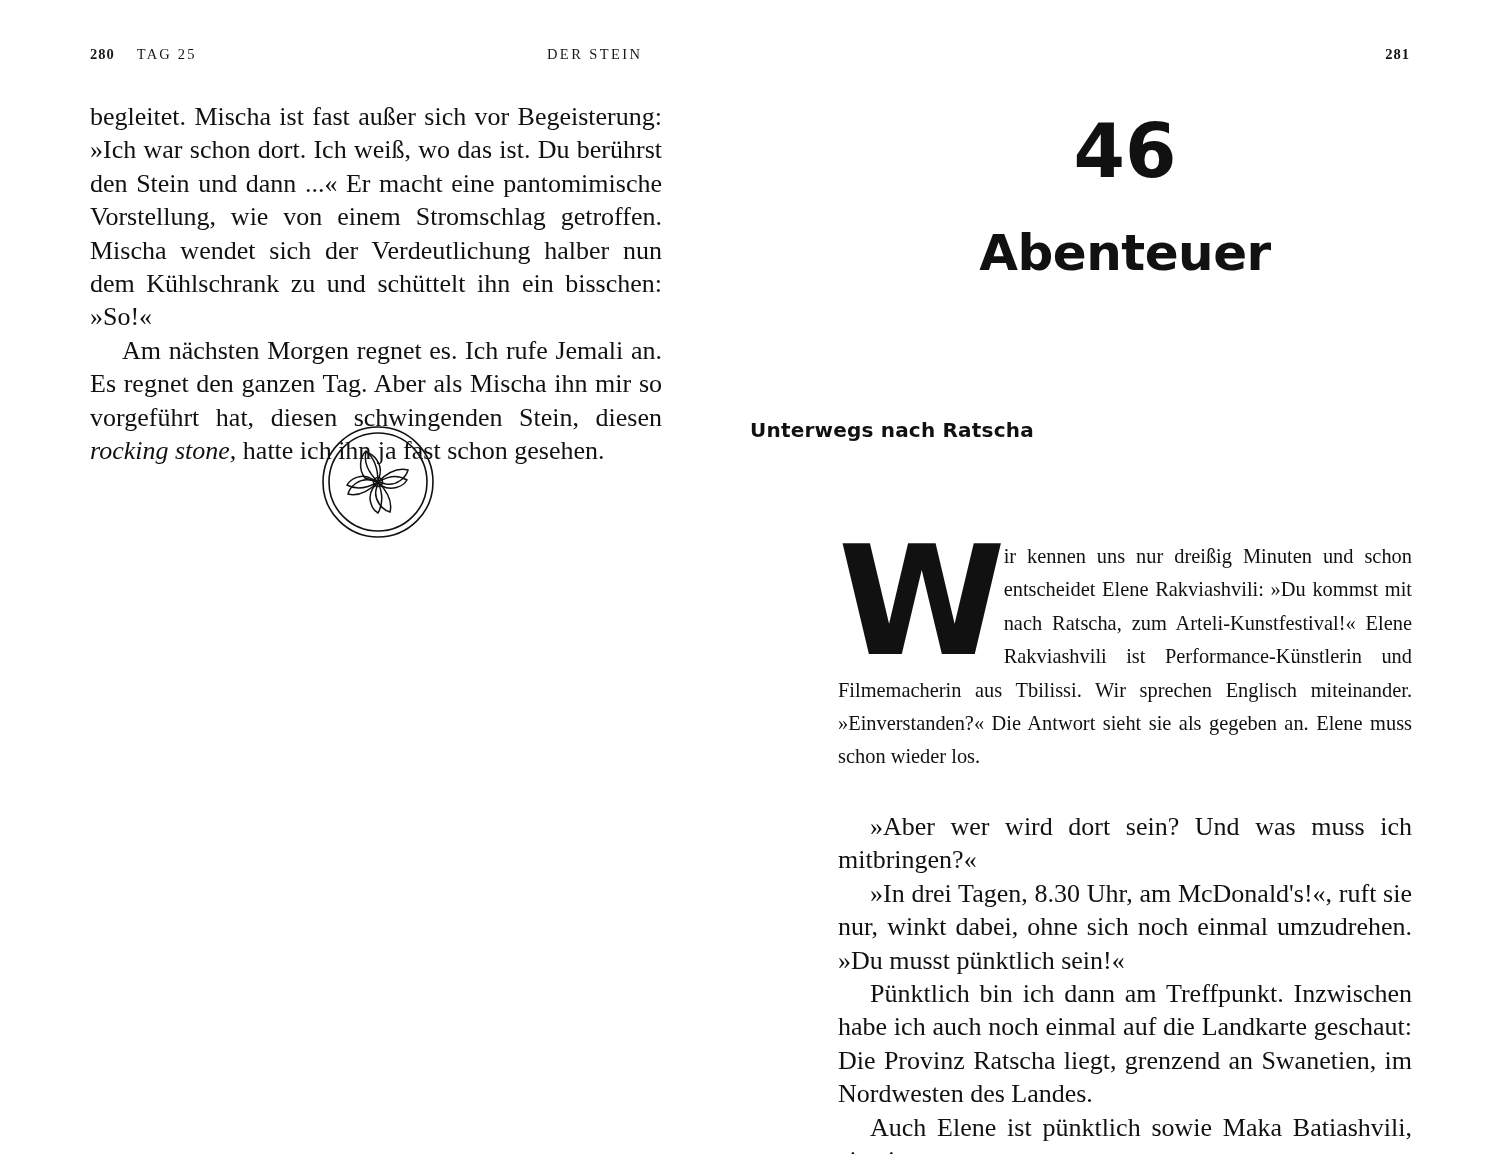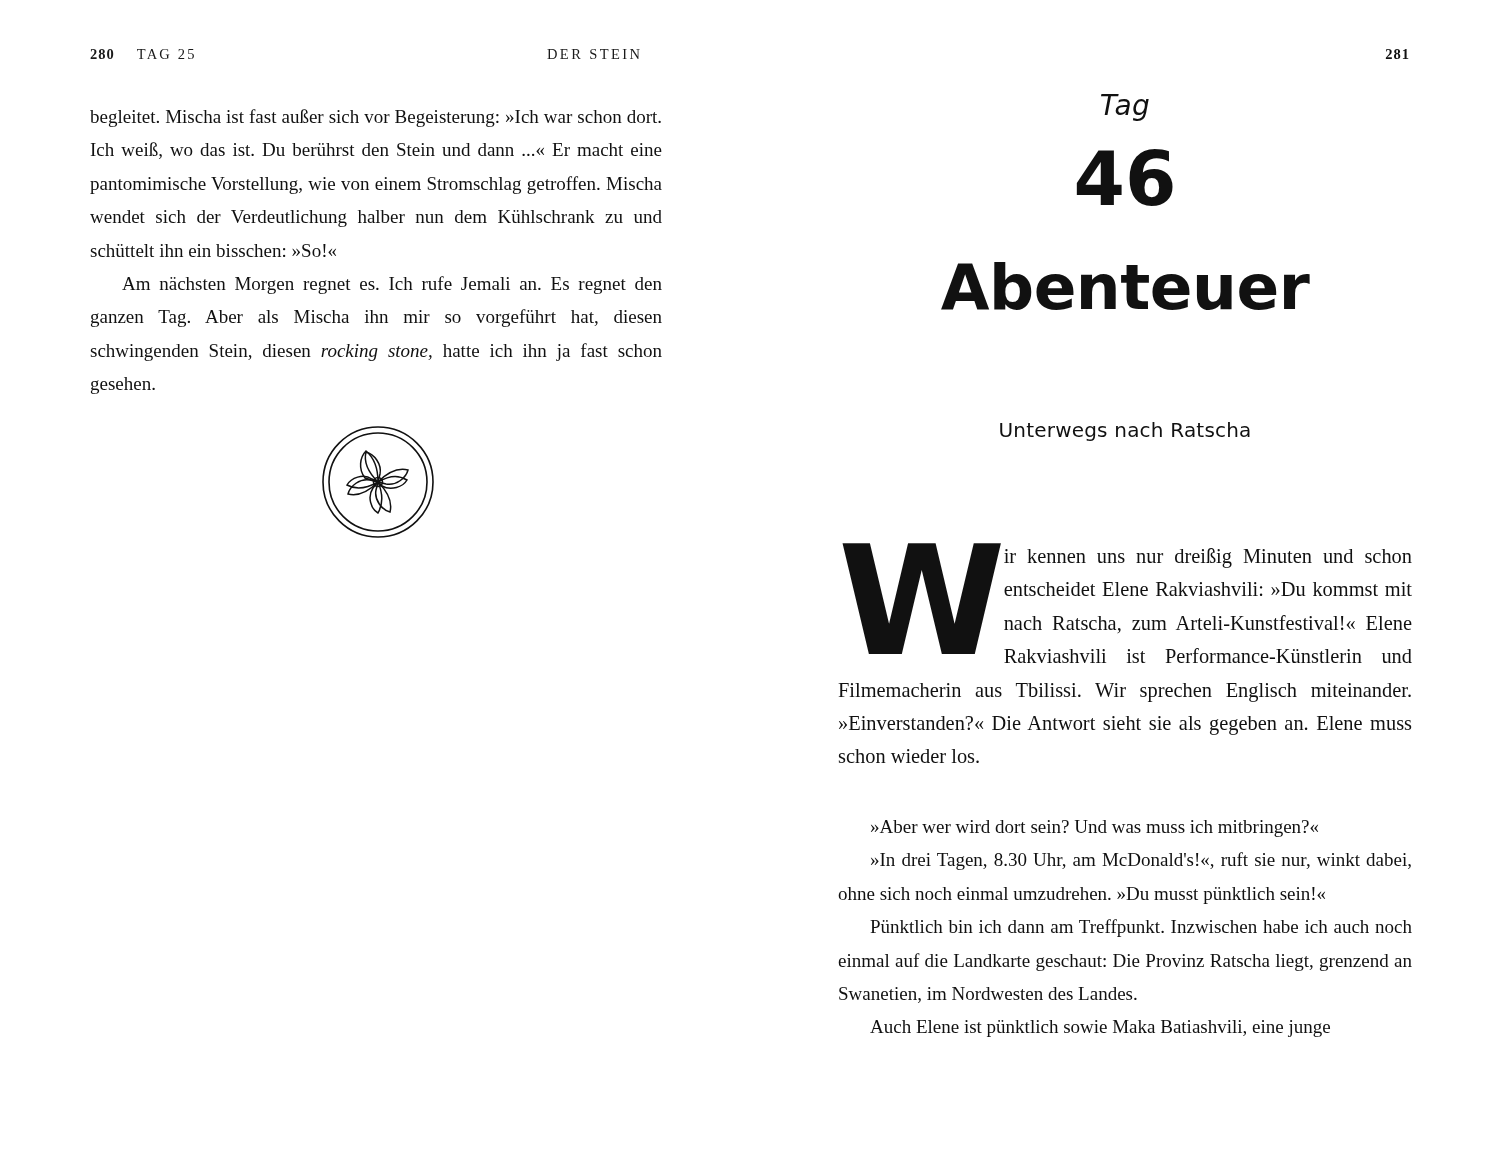--- a/index.html
+++ b/index.html
@@ -70,21 +70,21 @@
 
   
   .body-col {
     position: absolute;
     top: 100px;
     left: 90px;
     width: 572px;
   }
   p.body {
     margin: 0;
-    font-size: 19px;
+    font-size: 26px;
     line-height: 33.4px;
     text-align: justify;
     text-justify: inter-word;
     hyphens: manual;
   }
   p.body.indent { text-indent: 32px; }
   .ital { font-style: italic; }
 
   
   .ornament {
@@ -112,35 +112,34 @@
     line-height: 1;
   }
   .chapter-number {
     font-size: 74px;
     font-weight: 600;
     line-height: 1;
     margin-top: 22px;
     letter-spacing: 0px;
   }
   .chapter-title {
-    font-size: 63px;
+    font-size: 50px;
     font-weight: 700;
     line-height: 1;
     margin-top: 40px;
     letter-spacing: -0.5px;
   }
   .chapter-subtitle {
     position: absolute;
     left: 0;
     right: 0;
     top: 418px;
-    text-align: center;
     font-family: "DejaVu Sans", sans-serif;
     font-size: 20px;
-    font-weight: 400;
+    font-weight: 700;
     letter-spacing: 0.2px;
   }
 
   
   .opening-block {
     position: absolute;
     top: 540px;
     left: 88px;
     width: 574px;
   }
@@ -199,21 +198,20 @@
       </svg>
     </div>
 
   </div>
 
   <div class="page page-right">
 
     <div class="runhead-right-folio">281</div>
 
     <div class="chapter-head">
-      <div class="chapter-tag">Tag</div>
       <div class="chapter-number">46</div>
       <div class="chapter-title">Abenteuer</div>
     </div>
 
     <div class="chapter-subtitle">Unterwegs nach Ratscha</div>
 
     <div class="opening-block">
       <span class="dropcap">W</span>
       <p class="body">ir kennen uns nur dreißig Minuten und schon entscheidet Elene Rakviashvili: »Du kommst mit nach Ratscha, zum Arteli-Kunstfestival!« Elene Rakviashvili ist Performance-Künstlerin und Filmemacherin aus Tbilissi. Wir sprechen Englisch miteinander. »Einverstanden?« Die Antwort sieht sie als gegeben an. Elene muss schon wieder los.</p>
     </div>

